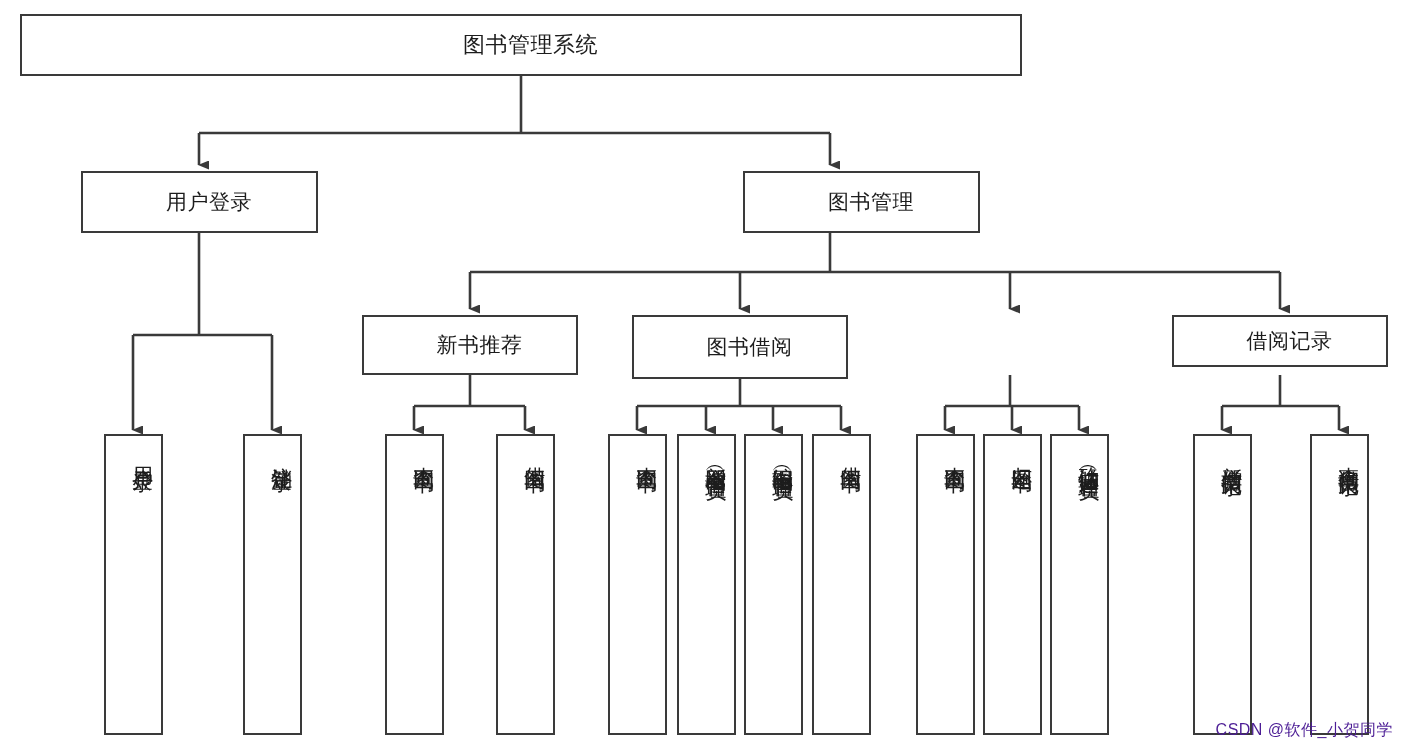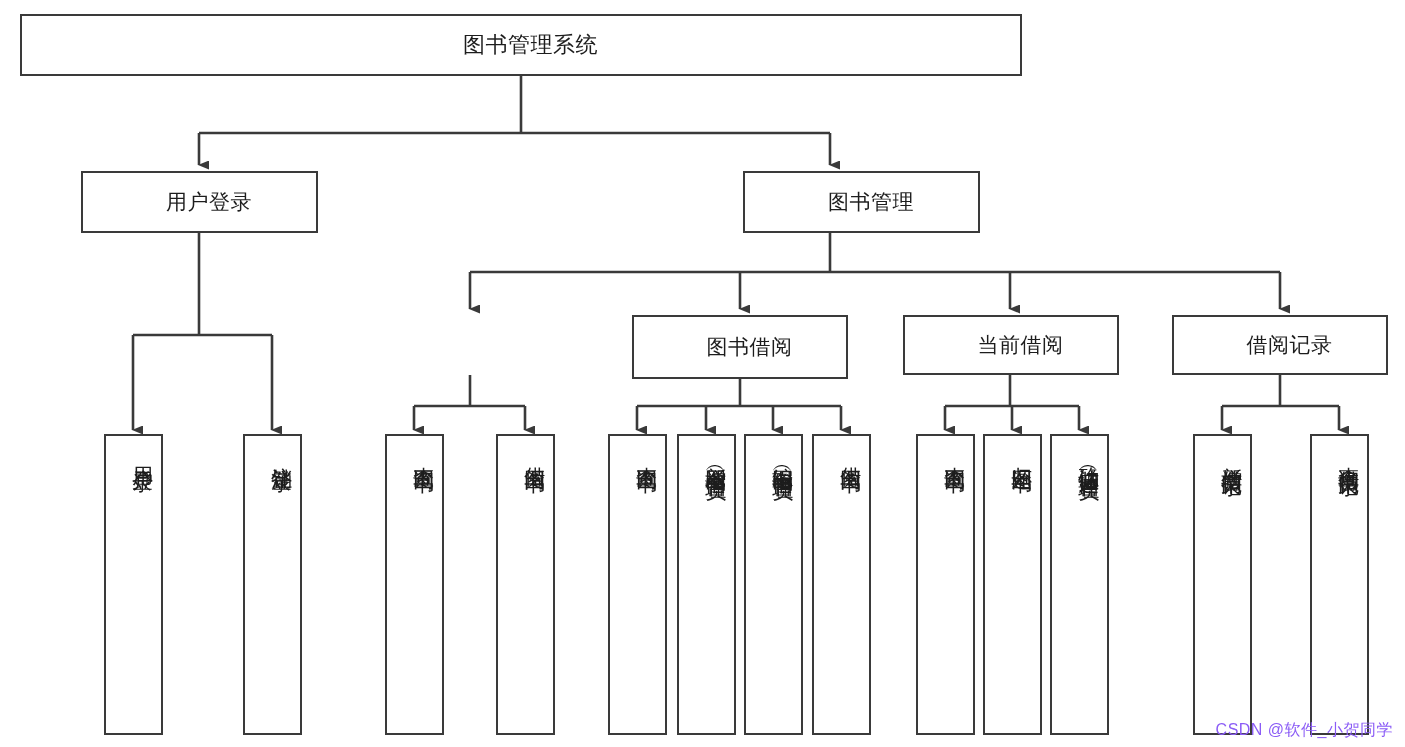--- a/index.html
+++ b/index.html
@@ -60,21 +60,21 @@
     font-size: 21px;
     line-height: 1.02;
     letter-spacing: 2px;
     white-space: nowrap;
   }
   #watermark {
     position: absolute;
     right: 12px;
     bottom: 6px;
     font-size: 16px;
-    color: #8b5cf6;
+    color: #4c1d95;
     letter-spacing: 0.5px;
     z-index: 5;
     white-space: nowrap;
   }
 </style>
 </head>
 <body>
 
 <div id="stage">
 
@@ -132,27 +132,27 @@
     <span class="lbl">图书管理系统</span>
   </div>
 
   <div class="node horizontal" style="left:81px; top:171px; width:237px; height:62px;">
     <span class="lbl">用户登录</span>
   </div>
   <div class="node horizontal" style="left:711px; top:171px; width:237px; height:62px;margin-left:32px;">
     <span class="lbl">图书管理</span>
   </div>
 
+  <div class="node horizontal" style="left:362px; top:315px; width:216px; height:60px;">
+    <span class="lbl">新书推荐</span>
+  </div>
   <div class="node horizontal" style="left:632px; top:315px; width:216px; height:64px;">
     <span class="lbl">图书借阅</span>
   </div>
-  <div class="node horizontal" style="left:903px; top:315px; width:216px; height:60px;">
-    <span class="lbl">当前借阅</span>
-  </div>
-  <div class="node horizontal" style="left:1172px; top:315px; width:216px; height:60px;">
+  <div class="node horizontal" style="left:1172px; top:315px; width:216px; height:52px;">
     <span class="lbl">借阅记录</span>
   </div>
 
   <div class="node vertical" style="left:104px; top:434px; width:59px; height:301px;">
     <span class="lbl">用户登录</span>
   </div>
   <div class="node vertical" style="left:243px; top:434px; width:59px; height:301px;">
     <span class="lbl">注销登录</span>
   </div>
 

